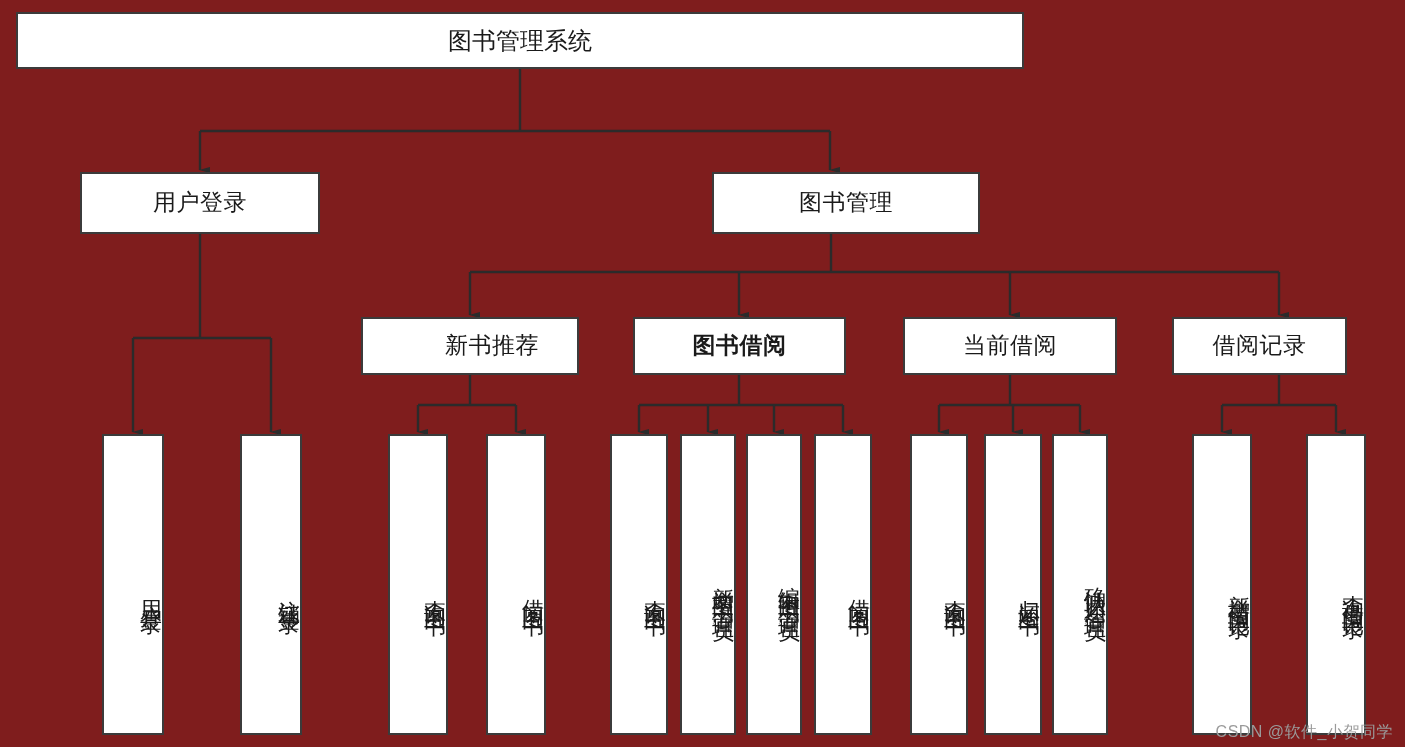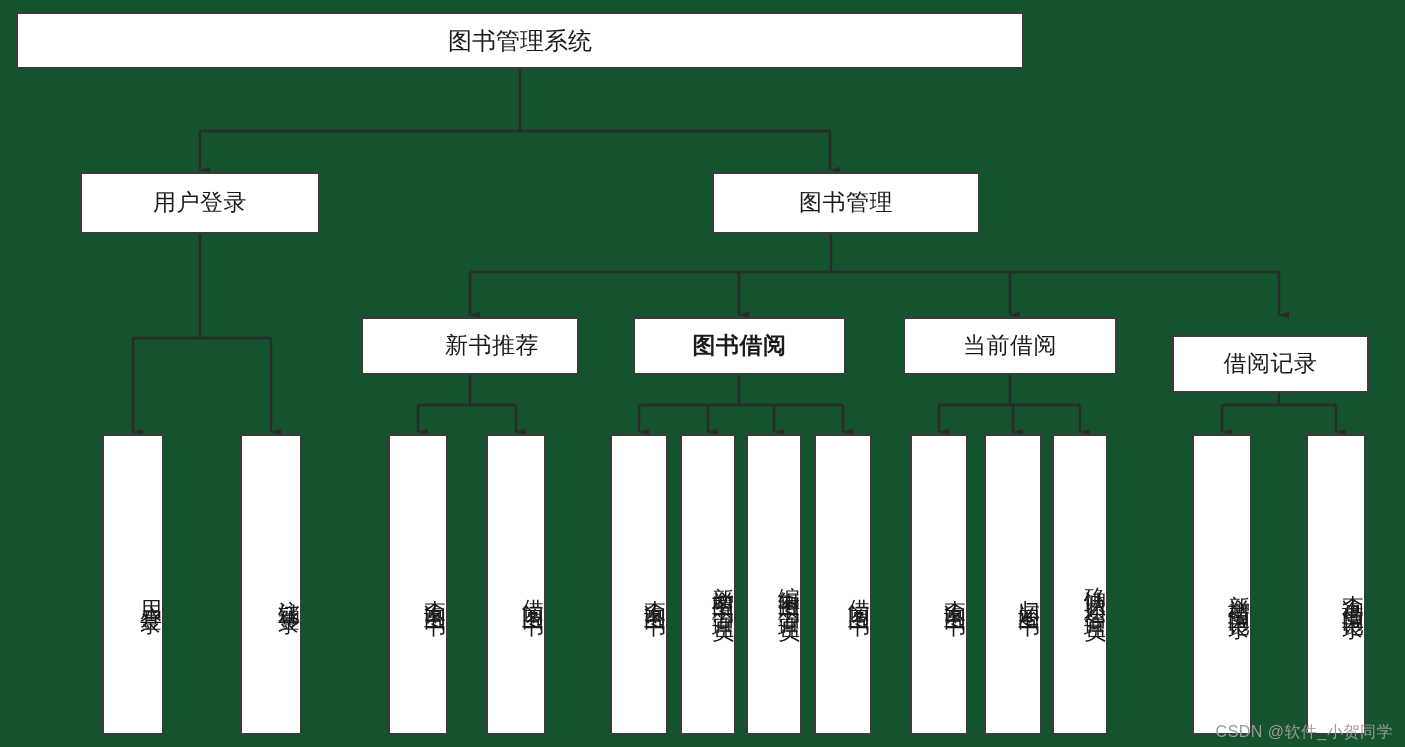--- a/index.html
+++ b/index.html
@@ -7,21 +7,21 @@
     padding: 0;
     background: #ffffff;
   }
   body {
     font-family: "Liberation Sans", "DejaVu Sans", sans-serif;
   }
   #canvas {
     position: relative;
     width: 1405px;
     height: 747px;
-    background: #14532d;
+    background: #7f1d1d;
     overflow: hidden;
   }
   #wires {
     position: absolute;
     left: 0;
     top: 0;
     width: 1405px;
     height: 747px;
     pointer-events: none;
   }
@@ -127,21 +127,21 @@
 
   <div class="node horiz" style="left: 361px; top: 317px; width: 218px; height: 58px; padding-left: 44px;">
     <span>新书推荐</span>
   </div>
   <div class="node horiz" style="left: 633px; top: 317px; width: 213px; height: 58px; font-weight: bold;">
     <span>图书借阅</span>
   </div>
   <div class="node horiz" style="left: 903px; top: 317px; width: 214px; height: 58px; font-family: Liberation Serif, serif;">
     <span>当前借阅</span>
   </div>
-  <div class="node horiz" style="left: 1172px; top: 335px; width: 197px; height: 58px;">
+  <div class="node horiz" style="left: 1172px; top: 317px; width: 175px; height: 58px;">
     <span>借阅记录</span>
   </div>
 
   <div class="node vert" style="left: 102px; top: 434px; width: 62px; height: 301px;">
     <span>用户登录</span>
   </div>
   <div class="node vert" style="left: 240px; top: 434px; width: 62px; height: 301px;">
     <span>注销登录</span>
   </div>
   <div class="node vert" style="left: 388px; top: 434px; width: 60px; height: 301px;">

